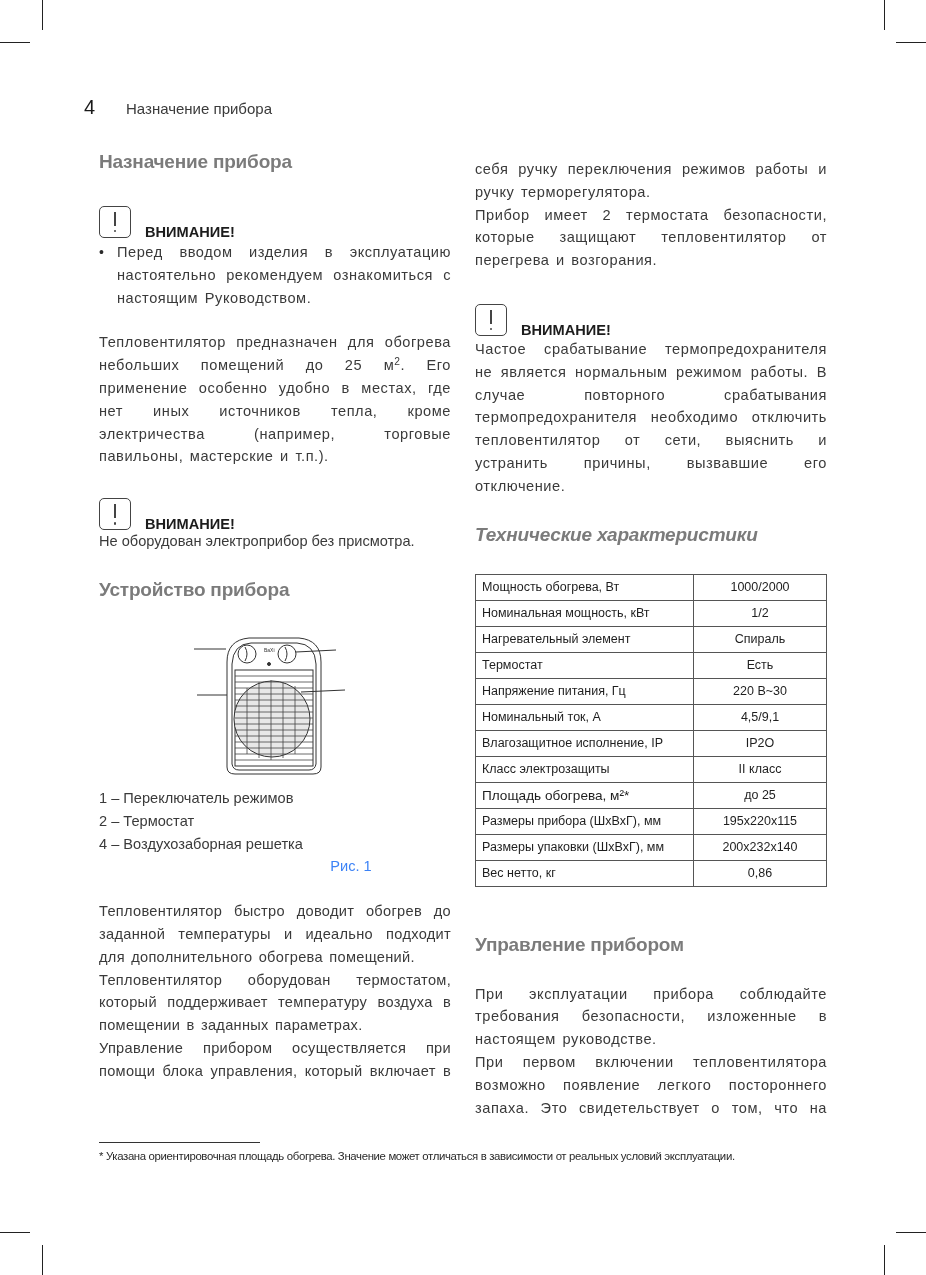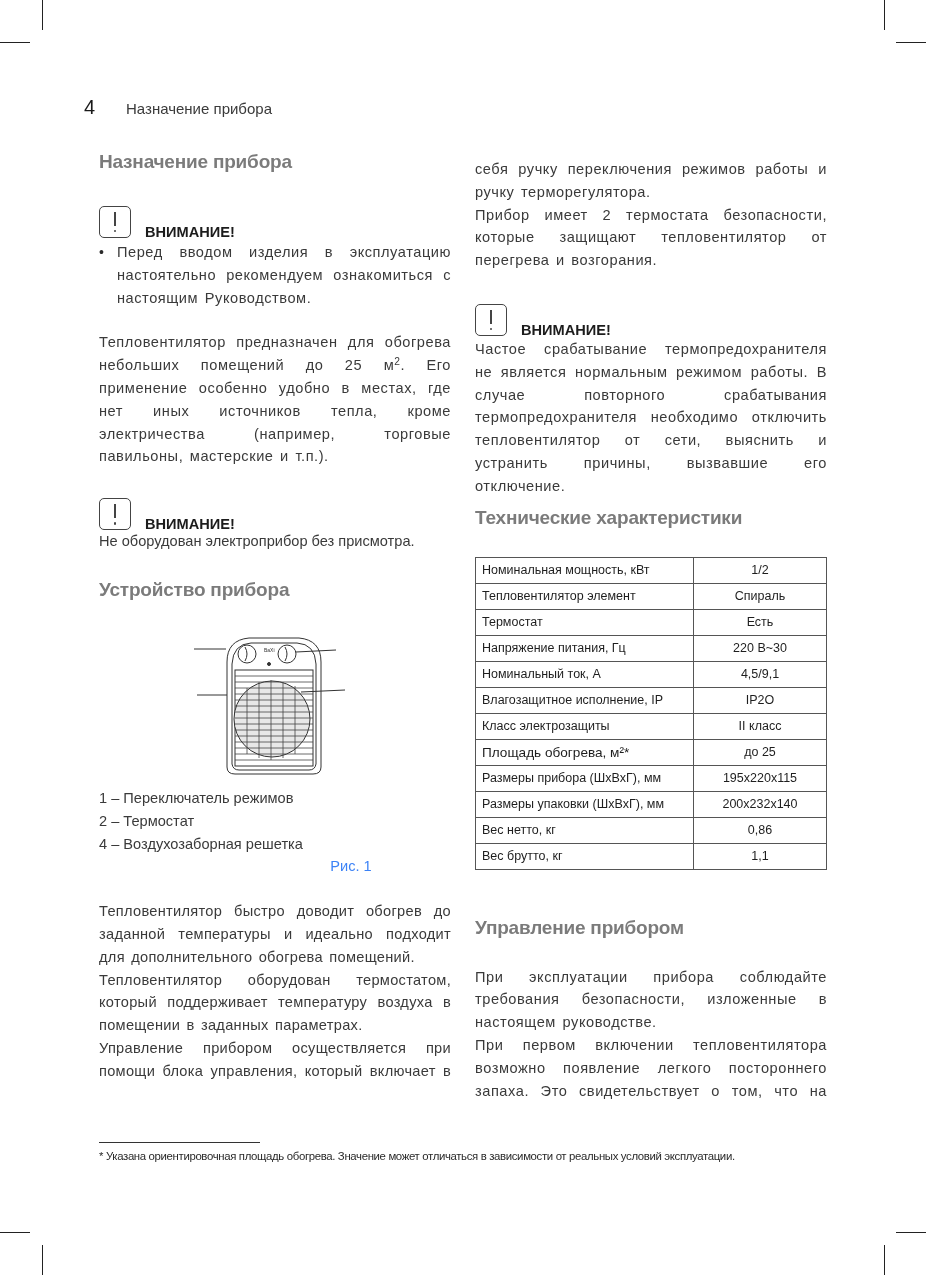--- a/index.html
+++ b/index.html
@@ -159,30 +159,34 @@
   <div style="height:30px"></div>
   <div class="warn">
     <span class="warn-icon">
         <span class="bar"></span>
         <span class="dot"></span>
       </span>
     <span class="warn-label">ВНИМАНИЕ!</span>
   </div>
   <p class="txt wide" style="margin-top:2px;">Частое срабатывание термопредохранителя не является нормальным режимом работы. В случае повторного срабатывания термопредохранителя необходимо отключить тепловентилятор от сети, выяснить и устранить причины, вызвавшие его отключение.</p>
 
-  <div class="h2" style="margin-top:8px;">Технические характеристики</div>
+  <div class="h2" style="margin-top:25px;font-style:italic;">Технические характеристики</div>
 
   <table class="spec" style="margin-top:27px;">
     <tbody id="spec-body">
         <tr>
+          <td>Мощность обогрева, Вт</td>
+          <td class="val">1000/2000</td>
+        </tr>
+        <tr>
           <td>Номинальная мощность, кВт</td>
           <td class="val">1/2</td>
         </tr>
         <tr>
-          <td>Тепловентилятор элемент</td>
+          <td>Нагревательный элемент</td>
           <td class="val">Спираль</td>
         </tr>
         <tr>
           <td>Термостат</td>
           <td class="val">Есть</td>
         </tr>
         <tr>
           <td>Напряжение питания, Гц</td>
           <td class="val">220 В~30</td>
         </tr>
@@ -206,24 +210,20 @@
           <td>Размеры прибора (ШxВxГ), мм</td>
           <td class="val">195x220x115</td>
         </tr>
         <tr>
           <td>Размеры упаковки (ШxВxГ), мм</td>
           <td class="val">200x232x140</td>
         </tr>
         <tr>
           <td>Вес нетто, кг</td>
           <td class="val">0,86</td>
-        </tr>
-        <tr>
-          <td>Вес брутто, кг</td>
-          <td class="val">1,1</td>
         </tr>
       </tbody>
   </table>
 
   <div class="h2" style="margin-top:46px;">Управление прибором</div>
 
   <div style="margin-top:26px;">
     <p class="txt wide">При эксплуатации прибора соблюдайте требования безопасности, изложенные в настоящем руководстве.</p>
     <p class="txt wide" style="text-align-last:justify;">При первом включении тепловентилятора возможно появление легкого постороннего запаха. Это свидетельствует о том, что на</p>
   </div>

